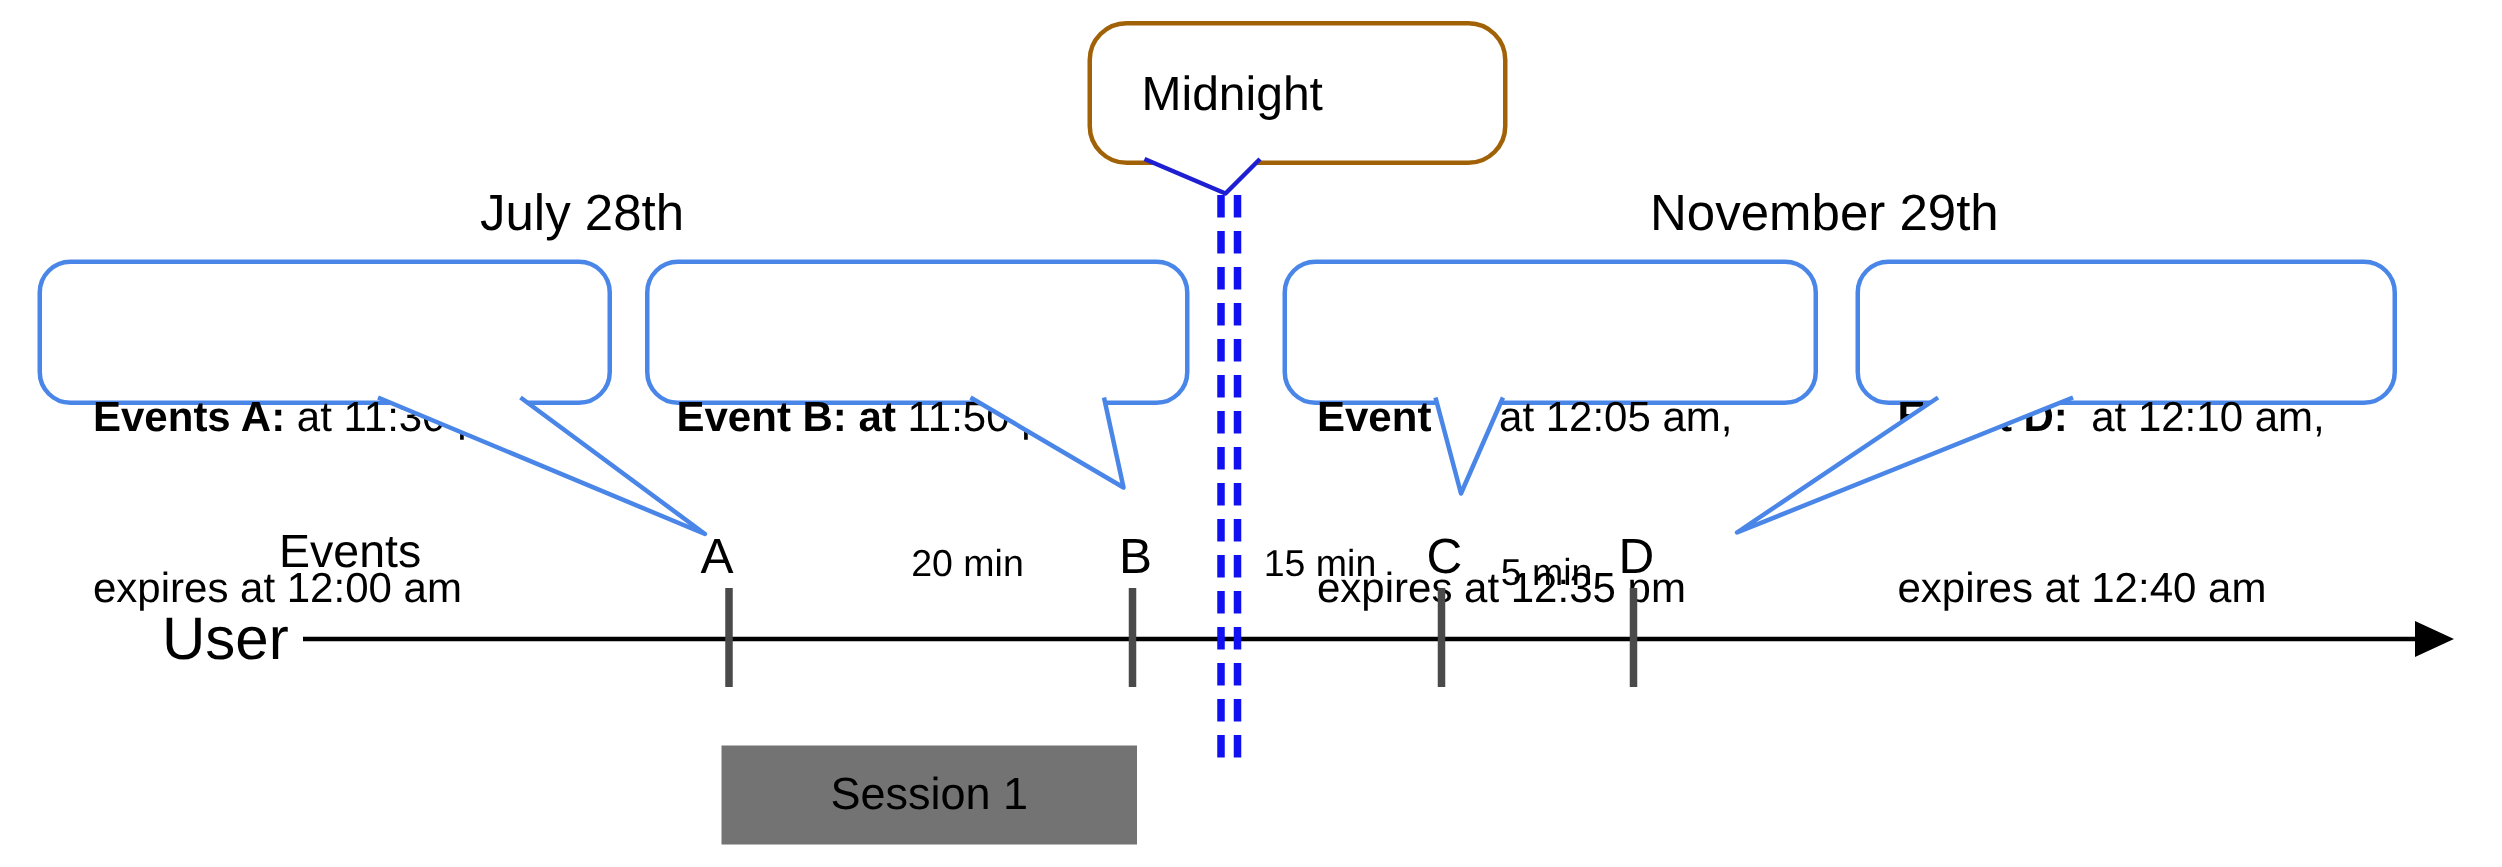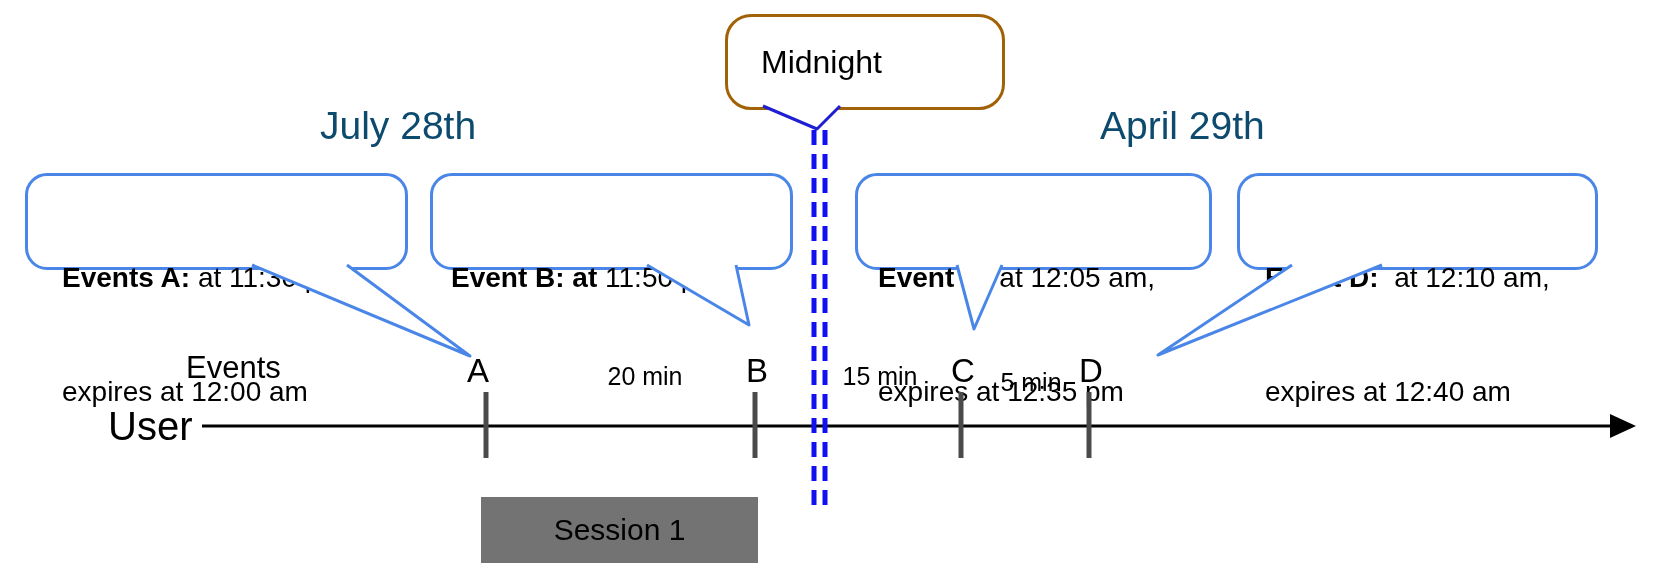--- a/index.html
+++ b/index.html
@@ -3,21 +3,21 @@
 <meta charset="utf-8">
 <style>
   html,body{margin:0;padding:0;background:#fff;}
   #stage{
     position:relative;width:1668px;height:578px;background:#ffffff;
     font-family:"Liberation Sans",sans-serif;color:#000;overflow:hidden;
   }
   .abs{position:absolute;}
 
   
-  .date-label{font-size:39px;color:#0c4a6e;white-space:nowrap;}
+  .date-label{font-size:34px;color:#000000;white-space:nowrap;margin-top:19px;}
   #date-left{left:320px;top:104px;}
   #date-right{left:1100px;top:104px;}
 
   
   #midnight-box{
     left:725px;top:14px;width:280px;height:96px;box-sizing:border-box;
     border:3px solid #a16207;border-radius:26px;background:#fff;
     display:flex;align-items:center;padding-left:33px;font-size:32px;z-index:2;
   }
 
@@ -60,21 +60,21 @@
 
   
   #overlay{position:absolute;left:0;top:0;width:1668px;height:578px;z-index:3;pointer-events:none;}
 </style>
 </head>
 <body>
 
 <div id="stage">
 
   <div class="abs date-label" id="date-left">July 28th</div>
-  <div class="abs date-label" id="date-right">April 29th</div>
+  <div class="abs date-label" id="date-right">November 29th</div>
 
   <div class="abs" id="midnight-box">
     <span>Midnight</span>
   </div>
 
   <div class="abs event-box" id="event-a">
     <div><span class="b">Events A:</span><span> at 11:30 pm,</span></div>
     <div>expires at 12:00 am</div>
   </div>
   <div class="abs event-box" id="event-b">

